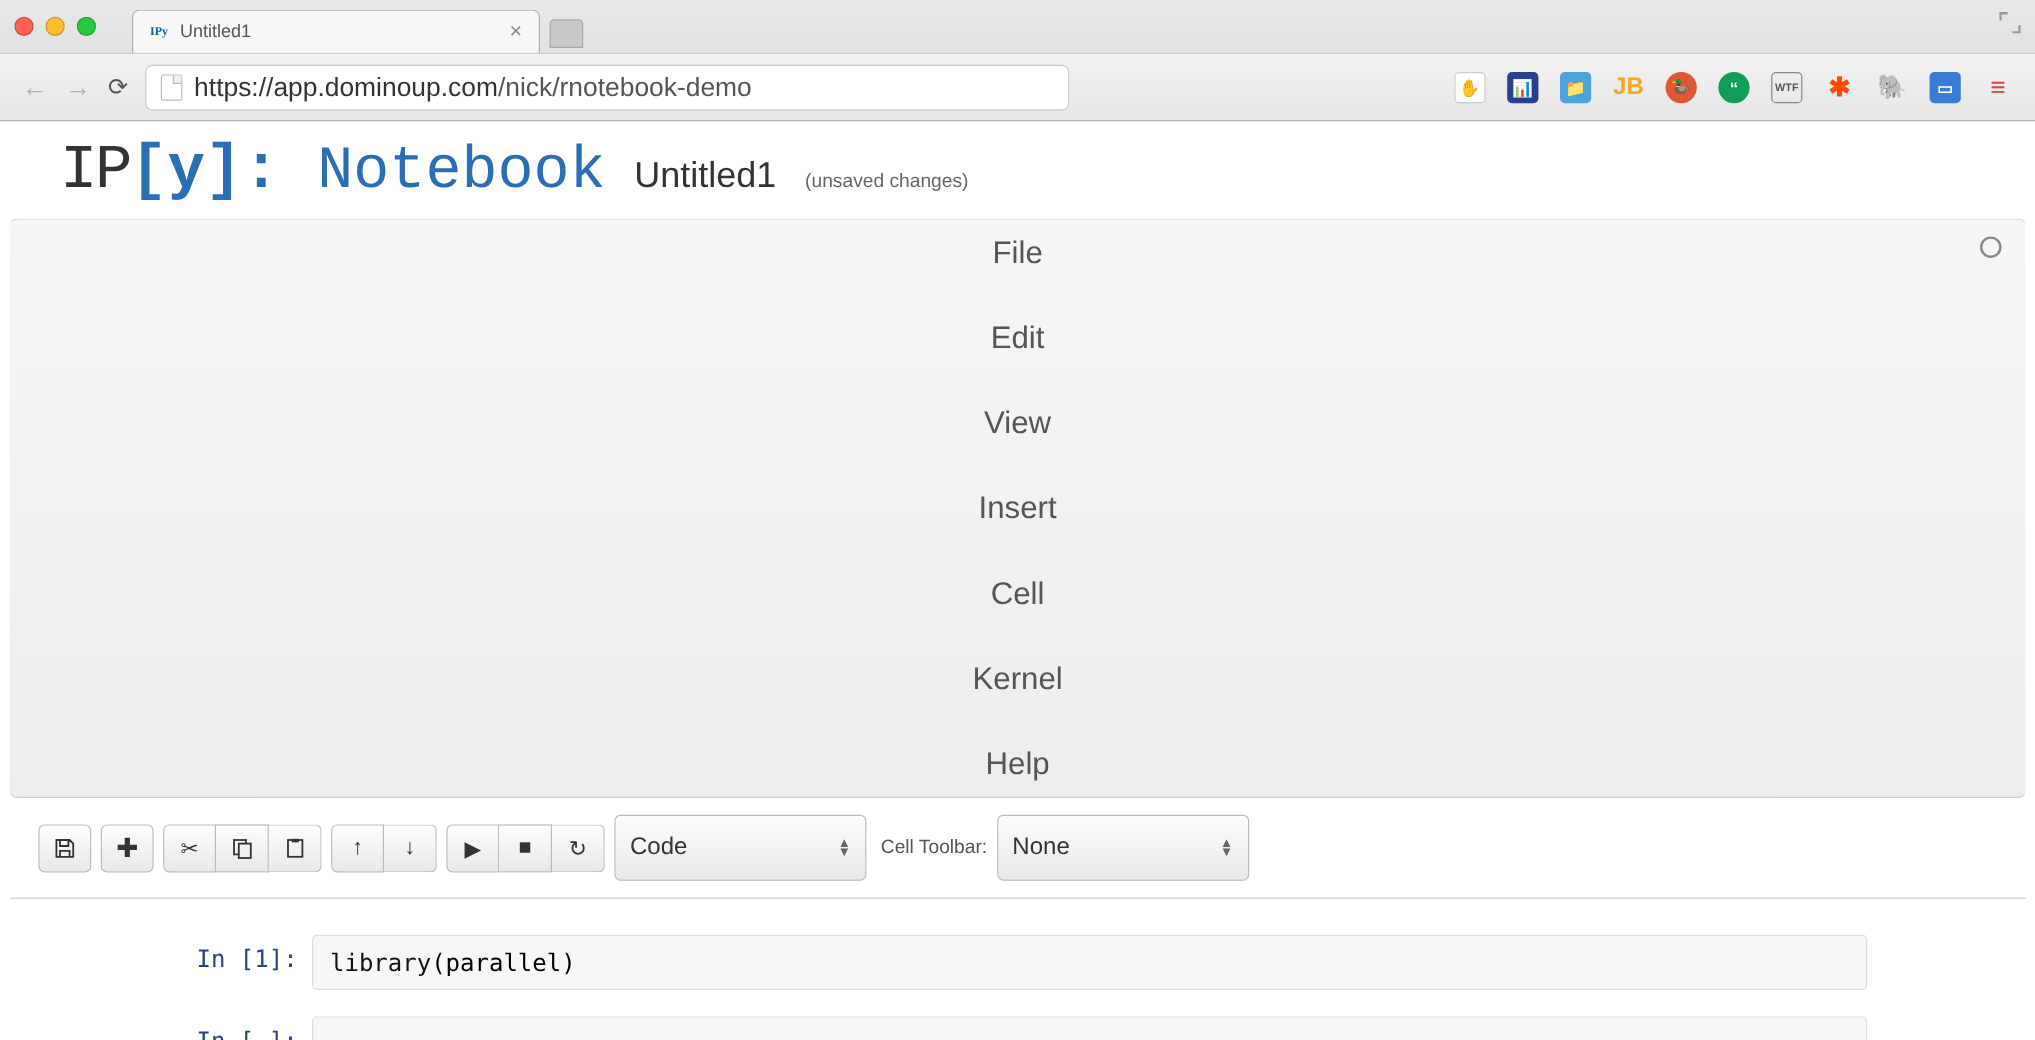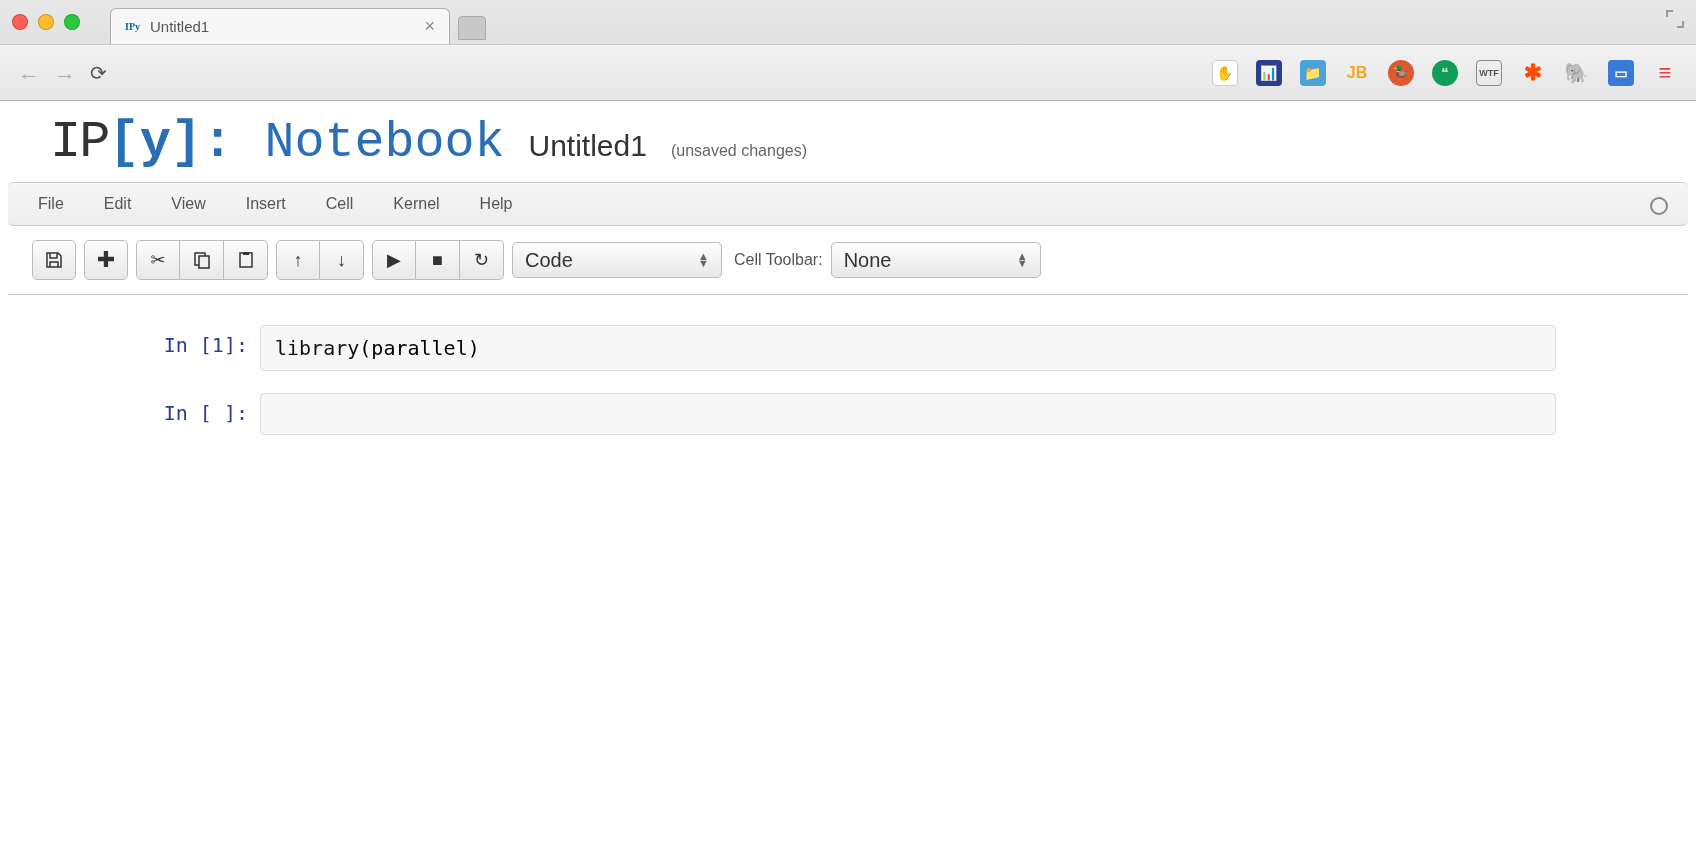--- a/index.html
+++ b/index.html
@@ -36,33 +36,33 @@
   .nb-header { display: flex; align-items: baseline; padding: 12px 50px 10px; gap: 24px; }
   .ipy-logo { font-family: Liberation Mono, monospace; font-size: 52px; color: #333; }
   .ipy-logo .ip { font-weight: normal; letter-spacing: -2px; }
   .ipy-logo .bracket { color: #2a6fb5; font-weight: bold; }
   .ipy-logo .nb { color: #2a6fb5; font-size: 50px; }
   .nb-title { font-size: 30px; color: #333; }
   .nb-status { font-size: 16px; color: #666; }
 
   
   .menubar-wrap { border: 1px solid #ccc; border-left:none; border-right:none; background: linear-gradient(#f6f6f6,#ededed); margin: 0 8px; border-radius: 6px; position: relative; }
-  .menubar { display: flex; align-items: center; gap: 40px; padding: 12px 30px; font-size: 16px; color: #555; }
+  .menubar { display: flex; align-items: center; gap: 40px; padding: 12px 30px; font-size: 26px; color: #555; flex-direction: column; }
   .menubar span { cursor: default; }
   .kernel-indicator { position: absolute; right: 20px; top: 14px; width: 18px; height: 18px; border: 2px solid #888; border-radius: 50%; }
 
   
   .toolbar { display: flex; align-items: center; gap: 8px; padding: 14px 24px; border-bottom: 1px solid #ccc; margin: 0 8px; }
   .tb-group { display: flex; gap: 0; }
   .tb-btn { width: 44px; height: 40px; background: linear-gradient(#fdfdfd,#e8e8e8); border: 1px solid #bbb; display:flex; align-items:center; justify-content:center; font-size: 18px; color: #333; }
   .tb-group .tb-btn:first-child { border-radius: 5px 0 0 5px; }
   .tb-group .tb-btn:last-child { border-radius: 0 5px 5px 0; }
   .tb-group .tb-btn:only-child { border-radius: 5px; }
   .tb-group .tb-btn + .tb-btn { border-left: none; }
-  .tb-select { height: 36px; min-width: 210px; background: linear-gradient(#fdfdfd,#e8e8e8); border: 1px solid #bbb; border-radius: 5px; display:flex; align-items:center; padding: 0 12px; font-size: 20px; color:#333; justify-content: space-between; }
+  .tb-select { height: 55px; min-width: 210px; background: linear-gradient(#fdfdfd,#e8e8e8); border: 1px solid #bbb; border-radius: 5px; display:flex; align-items:center; padding: 0 12px; font-size: 20px; color:#333; justify-content: space-between; }
   .tb-select .caret { color:#666; display:flex; flex-direction:column; line-height:7px; font-size:11px; }
   .tb-label { font-size: 16px; color: #555; margin-left: 4px; }
 
   
   .cells { padding: 30px 140px 30px 140px; }
   .cell { display: flex; margin-bottom: 22px; align-items: flex-start; }
   .cell.selected > .cell-body-wrap { border: 1px solid #bbb; border-radius: 6px; padding: 8px; }
   .cell-body-wrap { flex: 1; border-radius: 21px; }
   .prompt { width: 120px; flex-shrink: 0; text-align: right; padding-right: 12px; font-family: Menlo, Consolas, monospace; font-size: 20px; color: #2a3f8f; padding-top: 8px; }
   .input-area { background: #f7f7f7; border: 1px solid #ddd; border-radius: 4px; padding: 10px 14px; font-family: Menlo, Consolas, monospace; font-size: 20px; min-height: 42px; white-space: pre; }
@@ -99,25 +99,31 @@
     <div class="expand-corner">
       <svg width="18" height="18" viewBox="0 0 18 18">
           <path d="M1 7 L1 1 L7 1 M11 17 L17 17 L17 11" stroke="#999" stroke-width="2" fill="none"></path>
         </svg>
     </div>
   </div>
   <div class="addrbar">
     <span class="nav-arrow">←</span>
     <span class="nav-arrow">→</span>
     <span class="reload">⟳</span>
+    <div class="omnibox">
+      <span class="page-icon"></span>
+      <span class="url">
+        <span>https://</span><span class="host">app.dominoup.com</span><span class="path">/nick/rnotebook-demo</span>
+      </span>
+    </div>
     <div class="ext-icons">
       <div class="ext" style="background:#fff;border:1px solid #ccc;color:#d00;">✋</div>
       <div class="ext" style="background:#2a3f8f;color:#fff;">📊</div>
       <div class="ext" style="background:#4aa3df;color:#fff;">📁</div>
-      <div class="ext" style="color:#f5a623;font-size:16px;">JB</div>
+      <div class="ext" style="color:#f5a623;font-size:20px;">JB</div>
       <div class="ext" style="background:#de5833;border-radius:50%;color:#fff;">🦆</div>
       <div class="ext" style="background:#0f9d58;border-radius:50%;color:#fff;">“</div>
       <div class="ext" style="border:1px solid #888;font-size:9px;color:#555;">WTF</div>
       <div class="ext" style="color:#ff4a00;font-size:22px;">✱</div>
       <div class="ext" style="color:#555;font-size:20px;">🐘</div>
       <div class="ext" style="background:#3a7bd5;color:#fff;">▭</div>
       <div class="ext" style="color:#d44;font-size:22px;">≡</div>
     </div>
   </div>
 </div>

